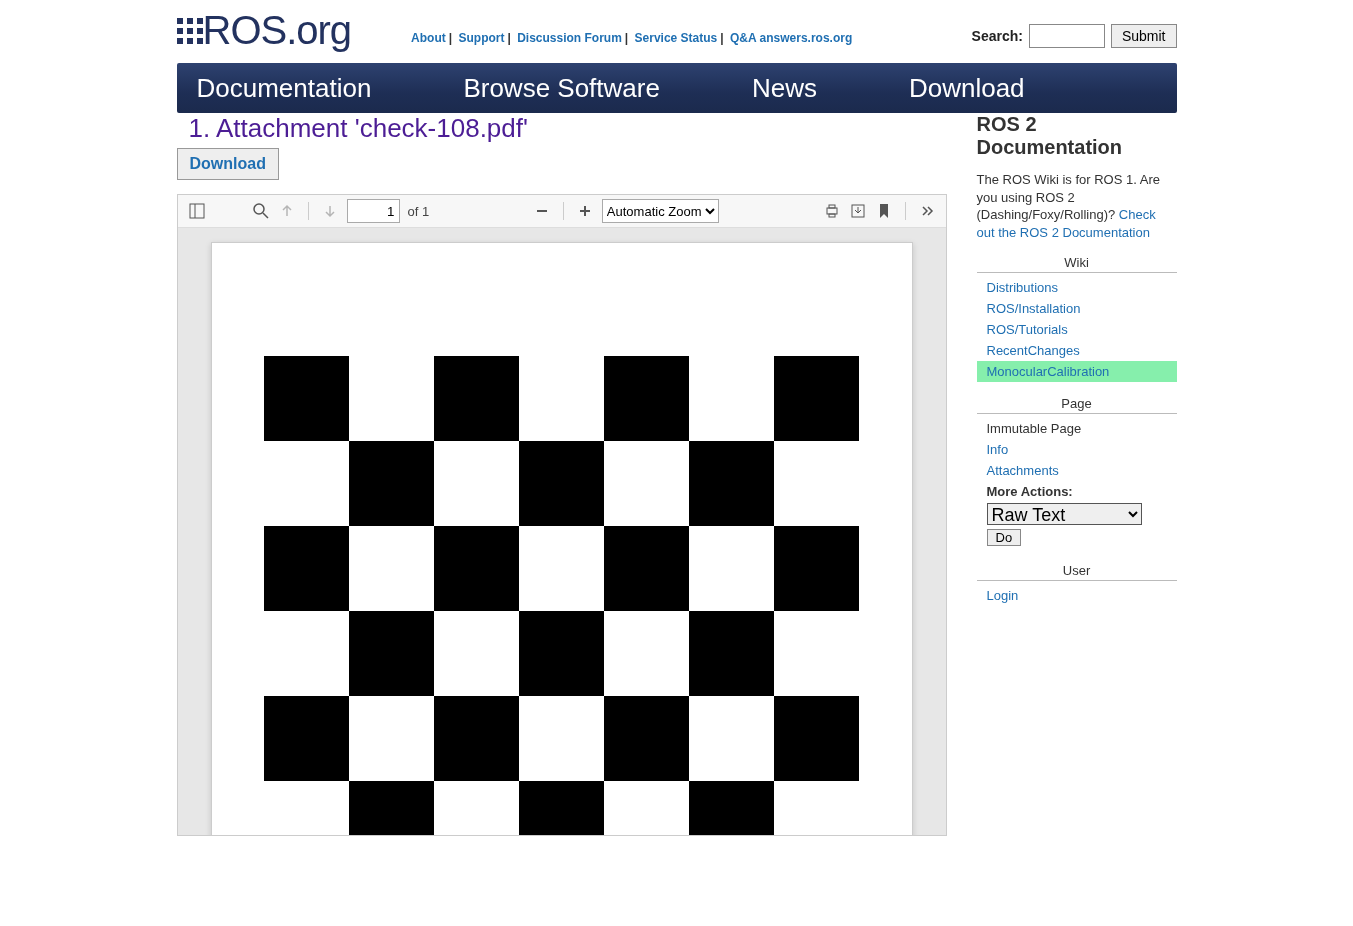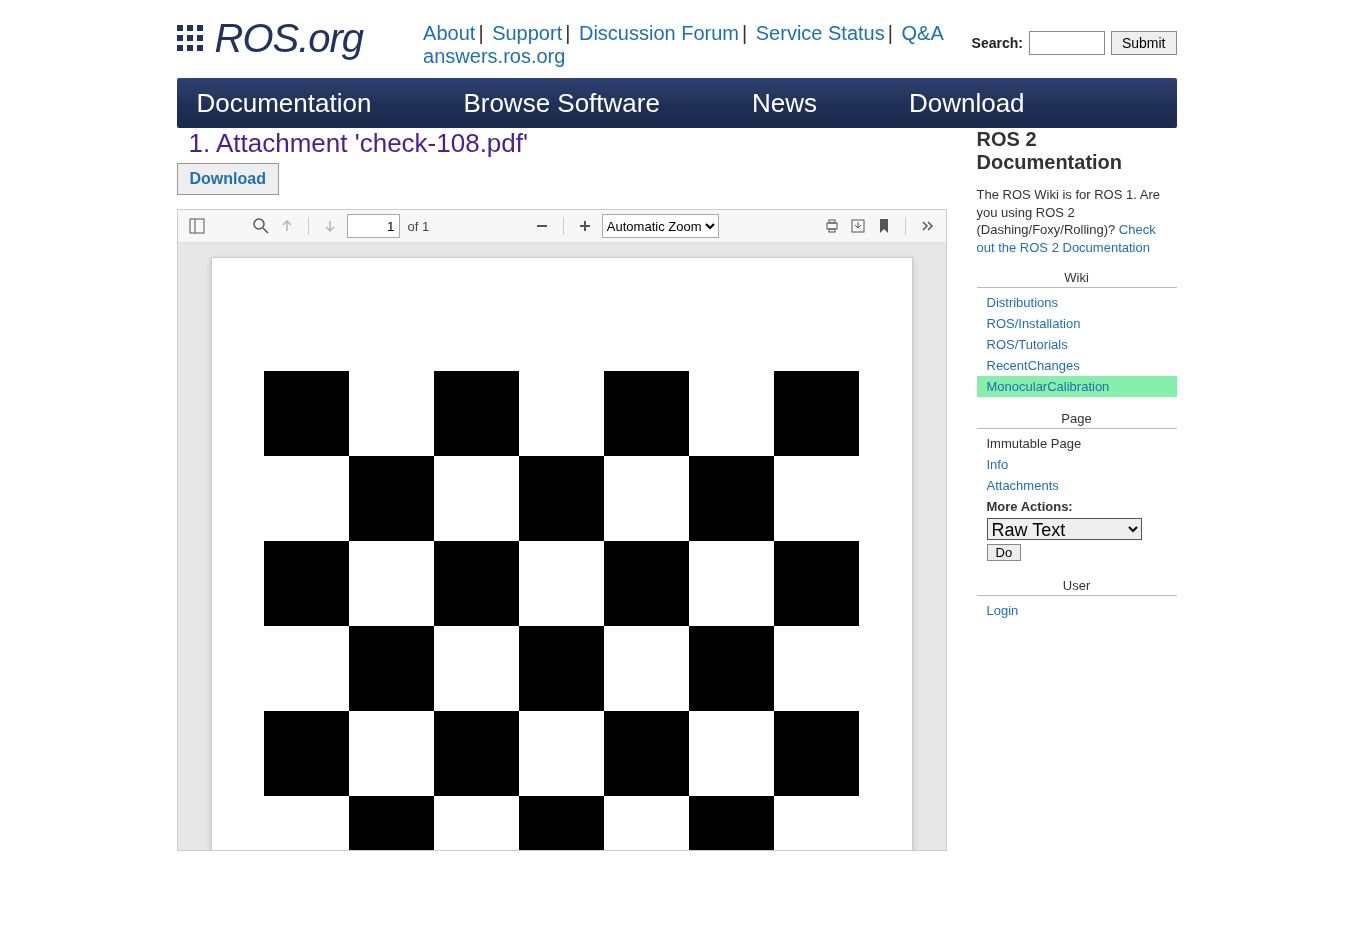--- a/index.html
+++ b/index.html
@@ -1,23 +1,23 @@
 <!DOCTYPE html>
 <html><head>
 <meta charset="utf-8">
 <style>
   html,body{margin:0;padding:0;font-family:Arial,Helvetica,sans-serif;background:#fff;color:#222;}
   a{color:#1f6fb2;text-decoration:none;}
   .wrap{width:1000px;margin:0 auto;position:relative;}
   .header{display:flex;align-items:center;padding:8px 0 0 0;}
-  .logo{display:flex;align-items:center;gap:12px;font-style:italic;}
+  .logo{display:flex;align-items:center;gap:0;}
   .logo-dots{display:grid;grid-template-columns:repeat(3,6px);grid-template-rows:repeat(3,6px);gap:4px;}
   .logo-dots span{width:6px;height:6px;background:#23325f;}
   .logo-text{font-size:40px;font-weight:400;color:#23325f;letter-spacing:-1px;}
-  .toplinks{font-size:20px;margin-left:60px;margin-top:14px;}
+  .toplinks{font-size:12px;margin-left:60px;margin-top:14px;font-weight:bold;}
   .toplinks .sep{color:#333;margin:0 3px;}
   .searchbox{margin-left:auto;margin-top:10px;font-size:14px;display:flex;align-items:center;gap:6px;}
   .searchbox input[type=text]{width:70px;height:20px;border:1px solid #888;}
   .searchbox button{background:#eee;border:1px solid #888;padding:3px 10px;font-size:14px;cursor:pointer;}
   .navbar{margin-top:10px;height:50px;background:linear-gradient(#2e4270,#1e2e55 60%,#1b2a4d);display:flex;align-items:center;border-radius:2px;}
   .navbar a{color:#fff;font-size:26px;padding:0 46px;height:100%;display:flex;align-items:center;font-weight:300;}
   .navbar a:first-child{padding-left:20px;}
   h1.pagetitle{font-size:24px;margin:26px 0 18px 0;font-weight:bold;}
   .layout{display:flex;gap:30px;}
   .main{flex:1;}

